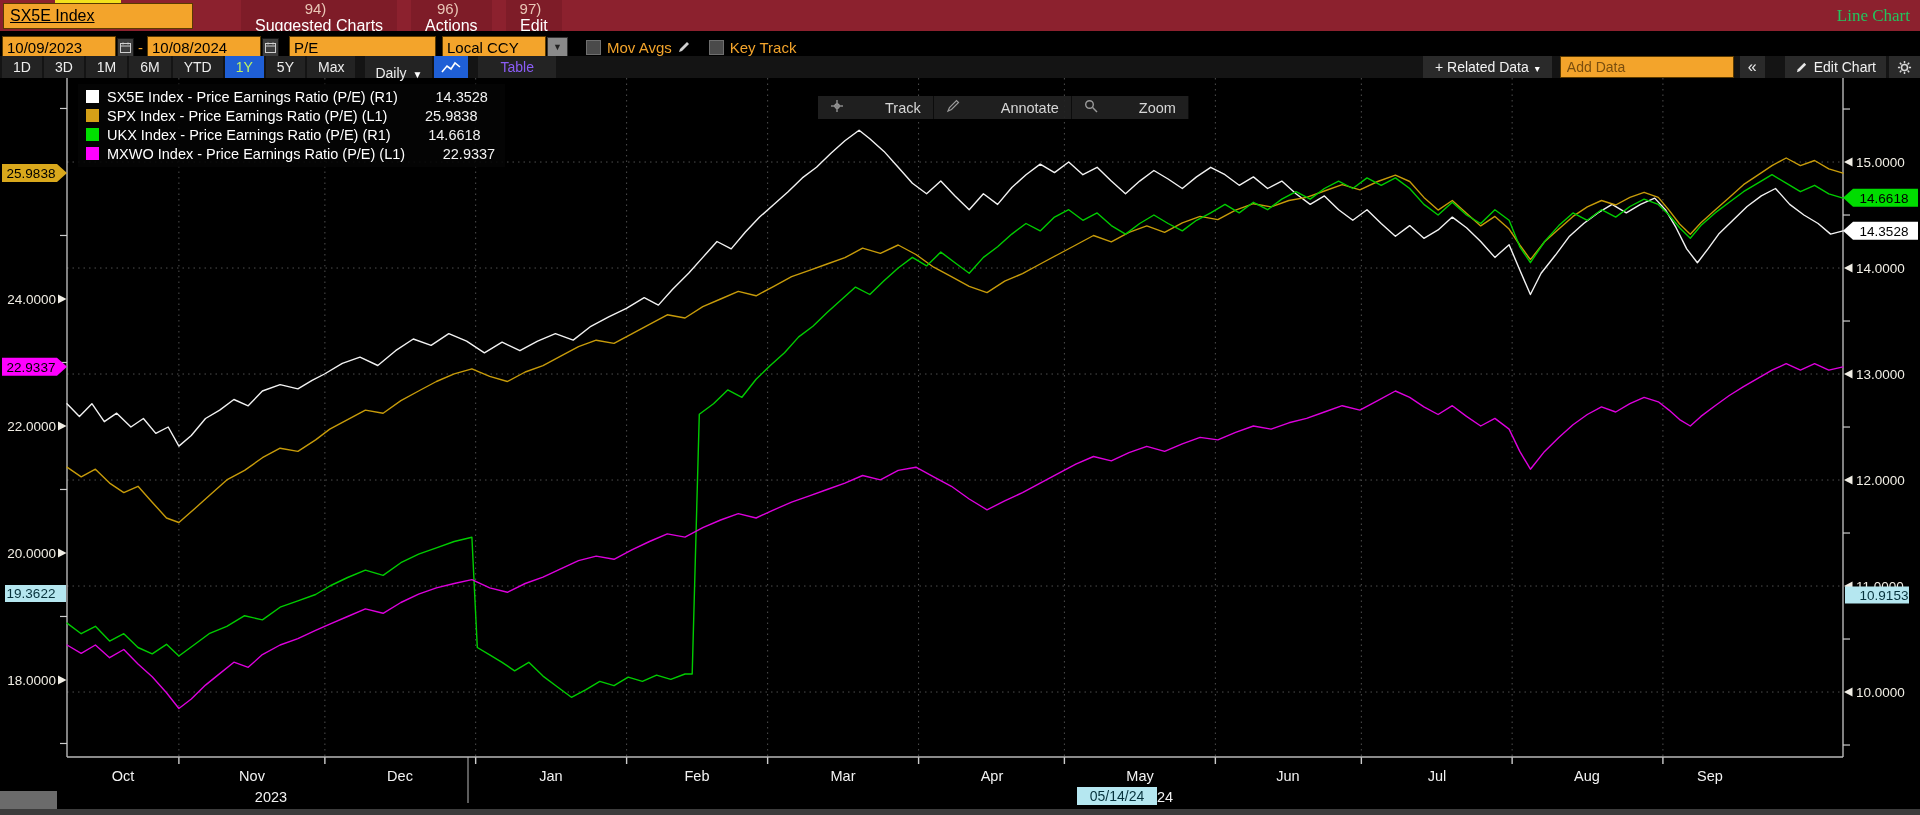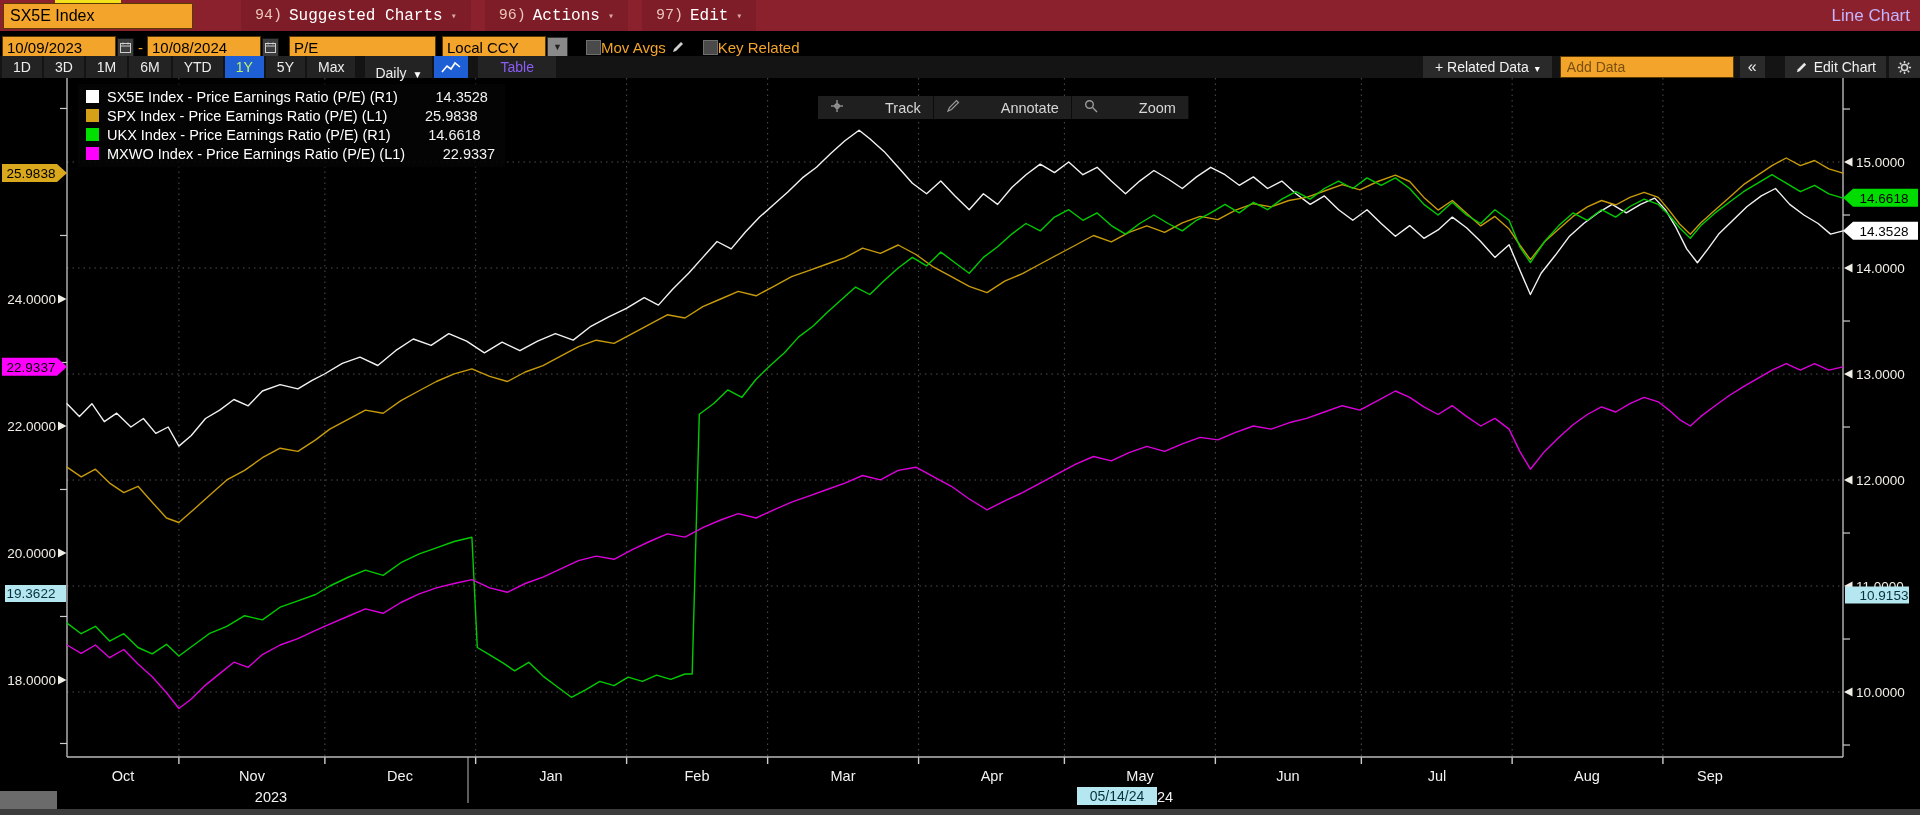--- a/index.html
+++ b/index.html
@@ -2,37 +2,37 @@
 <html><head>
 <meta charset="utf-8">
 <style>
   html,body{margin:0;padding:0;background:#000;}
   body{position:relative;width:1920px;height:815px;overflow:hidden;
        font-family:"Liberation Sans","DejaVu Sans",sans-serif;-webkit-font-smoothing:antialiased;}
   
   .topbar{position:absolute;left:0;top:0;width:1920px;height:31px;background:#8c212e;display:flex;align-items:center;}
   .yellow-tab{position:absolute;left:55px;top:0;width:66px;height:3px;background:#f3e11c;}
   .sec-field{width:176px;height:24px;margin-left:3px;background:#f3a42b;border:1px solid #5a3a00;
-             color:#000;font-size:16px;padding:0 6px;outline:none;font-family:inherit;}
+             color:#000;font-size:16px;padding:0 6px;outline:none;font-family:inherit;text-decoration:underline;}
   .menus{display:flex;align-items:center;height:100%;margin-left:48px;}
   .menu-btn{height:100%;display:flex;align-items:center;padding:0 14px;margin-right:14px;background:#7e1c28;
-            border:none;color:#fff;font-size:16px;cursor:pointer;font-family:Liberation Mono, monospace;}
+            border:none;color:#fff;font-size:16px;cursor:pointer;font-family:Liberation Sans, sans-serif;flex-direction:column;}
   .menu-num{color:#e9c6b6;margin-right:7px;font-size:15px;}
   .menu-caret{color:#d8a8a0;font-size:10px;margin-left:8px;}
-  .linechart-label{margin-left:auto;margin-right:10px;color:#c4b5fd;font-size:17px;}
+  .linechart-label{margin-left:auto;margin-right:10px;color:#22c55e;font-size:17px;font-family:Liberation Serif, serif;}
   
   .row2{position:absolute;left:0;top:31px;width:1920px;height:32px;background:#000;display:flex;align-items:center;}
   .orange-field{height:21px;background:#f3a42b;border:1px solid #5a3a00;color:#000;font-size:15px;
                 padding:0 4px;outline:none;font-family:inherit;}
   .cal-btn{width:17px;height:19px;background:#3d3d3d;border:1px solid #141414;margin-left:1px;display:flex;
            align-items:center;justify-content:center;cursor:pointer;padding:0;}
   .dash{color:#f3a42b;margin:0 4px;font-size:15px;}
   .dd-btn{width:21px;height:21px;background:#8a8a8a;border:1px solid #333;color:#222;font-size:9px;cursor:pointer;padding:0;margin-left:1px;}
   .chk{width:13px;height:13px;background:#4a4a4a;border:1px solid #6e6e6e;margin-left:18px;cursor:pointer;}
-  .chk-label{color:#f3a42b;font-size:15px;}
+  .chk-label{color:#f3a42b;font-size:15px;margin-left:6px;}
   
   .row3{position:absolute;left:0;top:56px;width:1920px;height:22px;background:#141414;display:flex;align-items:stretch;}
   .pbtn{background:#232323;border:none;color:#ededed;font-size:14px;padding:0 11px;margin-right:2px;cursor:pointer;font-family:inherit;}
   .pbtn.active{background:#1f5fd6;color:#bef264;}
   .freq-btn{background:#232323;border:none;color:#ededed;font-size:14px;padding:9px 10px;margin:0 2px 0 8px;cursor:pointer;font-family:inherit;}
   .caret-sm{font-size:10px;margin-left:6px;color:#fff;}
   .icon-btn{background:#1f5fd6;border:none;width:34px;display:flex;align-items:center;justify-content:center;cursor:pointer;margin-right:10px;}
   .table-btn{background:#232323;border:none;color:#8b5cf6;font-size:14px;padding:0 22px;cursor:pointer;font-family:inherit;}
   .right-group{margin-left:auto;display:flex;align-items:stretch;}
   .related-btn{background:#2a2a2a;border:none;color:#f2f2f2;font-size:14px;padding:0 12px;margin-right:8px;cursor:pointer;font-family:inherit;}
@@ -209,21 +209,21 @@
   </button>
   <input class="orange-field" style="width: 137px; margin-left: 10px;" type="text" value="P/E">
   <input class="orange-field" style="width: 94px; margin-left: 6px;" type="text" readonly="" value="Local CCY">
   <button class="dd-btn">▼</button>
   <div class="chk"></div>
   <span class="chk-label">Mov Avgs</span>
   <svg width="14" height="14" viewBox="0 0 14 14" style="margin-left:5px;cursor:pointer;">
     <path d="M2 12 L3 9 L10 2 L12 4 L5 11 Z" fill="#cfcfcf"></path>
   </svg>
   <div class="chk"></div>
-  <span class="chk-label">Key Related</span>
+  <span class="chk-label">Key Track</span>
 </div>
 
 <div class="row3">
   <div id="periods" style="display:flex;align-items:stretch;margin-left:2px;">
       <button class="pbtn">1D</button>
       <button class="pbtn">3D</button>
       <button class="pbtn">1M</button>
       <button class="pbtn">6M</button>
       <button class="pbtn">YTD</button>
       <button class="pbtn active">1Y</button>

